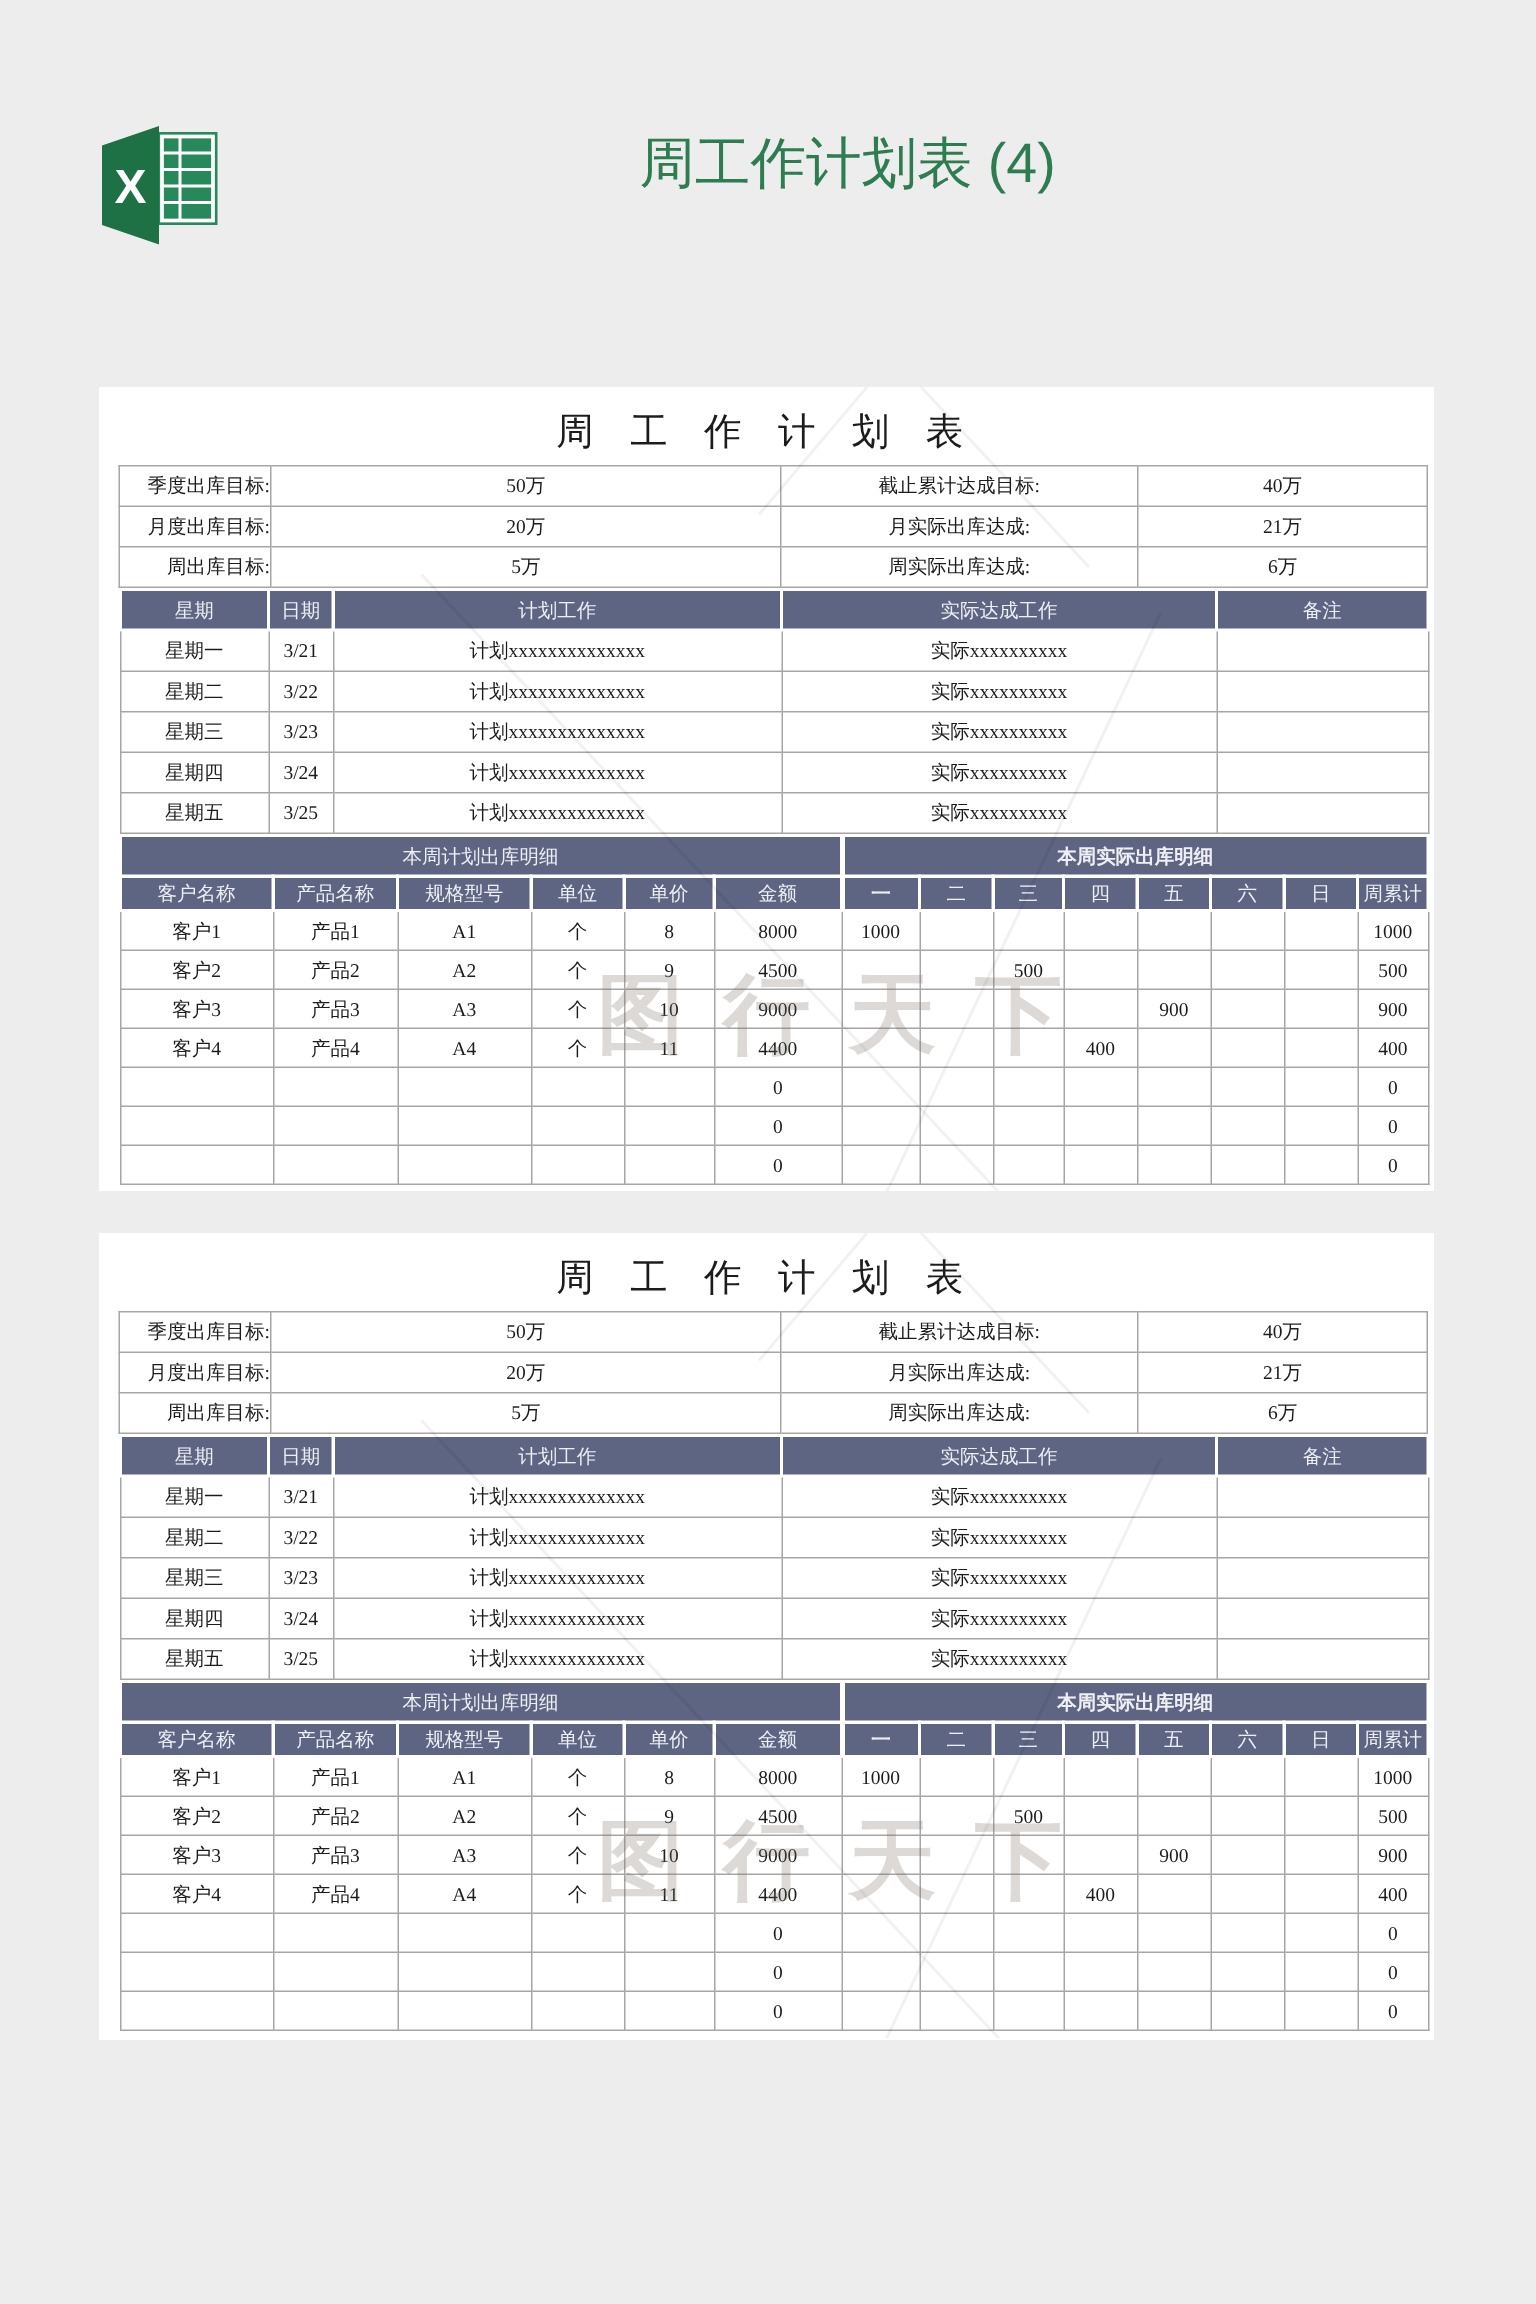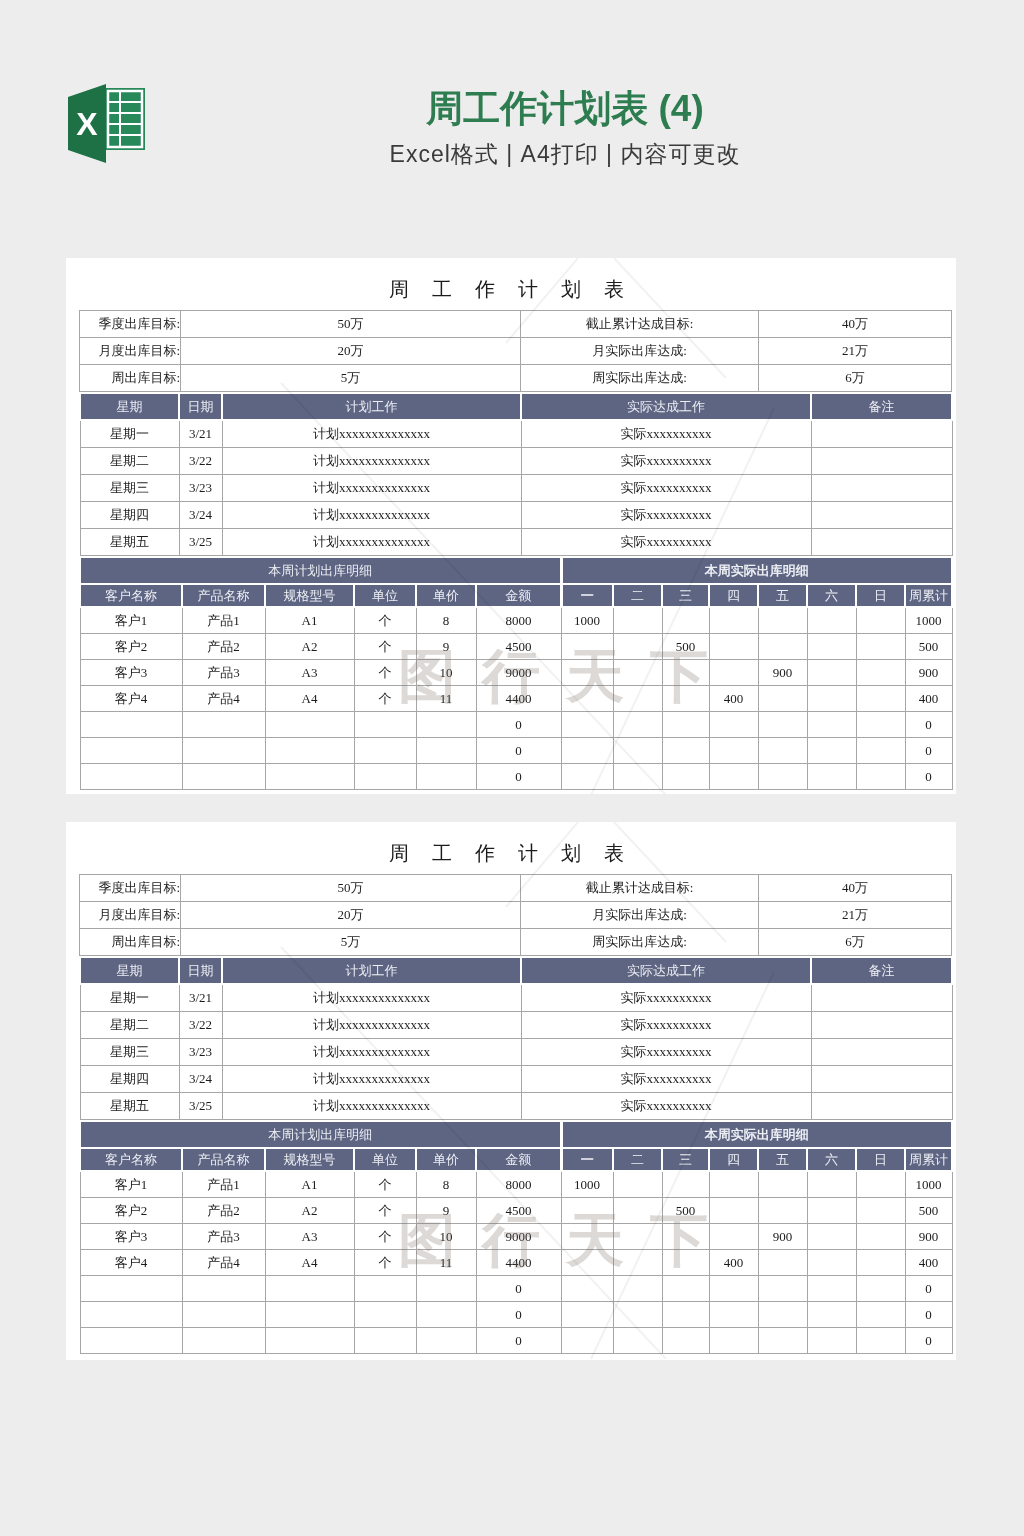--- a/index.html
+++ b/index.html
@@ -8,34 +8,34 @@
     width:1024px;height:1536px;position:relative;overflow:hidden;
     background:#ededed;
     font-family:"Liberation Serif","DejaVu Serif",serif;
   }
   
   .page-header{position:absolute;top:84px;left:0;width:1024px;}
   .excel-icon{position:absolute;left:68px;top:0;width:78px;height:80px;}
   .header-text{margin-left:146px;padding-right:40px;text-align:center;}
   .page-title{
     margin:0;font-family:"Liberation Sans","DejaVu Sans",sans-serif;
-    font-weight:bold;font-size:37px;line-height:50px;color:var(--accent);
+    font-weight:normal;font-size:37px;line-height:50px;color:var(--accent);
   }
   .page-subtitle{
     font-family:"Liberation Sans","DejaVu Sans",sans-serif;
     font-size:23px;color:#3a3a3a;margin-top:5px;letter-spacing:1px;
   }
   
   .card{position:absolute;left:66px;width:890px;background:#fff;overflow:hidden;}
   #card-1{top:258px;height:536px;}
   #card-2{top:822px;height:538px;}
   .sheet{position:relative;width:890px;height:100%;}
   .sheet-title{
     margin:0;padding-top:16px;height:36px;line-height:30px;
-    font-size:20px;font-weight:normal;letter-spacing:9px;text-align:center;color:#1c1c1c;
+    font-size:25px;font-weight:normal;letter-spacing:9px;text-align:center;color:#1c1c1c;
   }
   
   .tbl{
     border-collapse:collapse;table-layout:fixed;
     margin-left:13px;width:872px;font-size:13px;color:#1c1c1c;
   }
   .tbl td,.tbl th{padding:0;overflow:hidden;white-space:nowrap;}
   .tbl td{border:1px solid #a6a6a6;text-align:center;}
   .goals td{height:26px;}
   .goals td.lbl{text-align:right;padding-left:5px;}
@@ -72,21 +72,20 @@
       <line x1="40" y1="40" x2="74" y2="40" stroke="#ffffff" stroke-width="2"></line>
       <line x1="40" y1="51" x2="74" y2="51" stroke="#ffffff" stroke-width="2"></line>
       <line x1="52" y1="7" x2="52" y2="63" stroke="#ffffff" stroke-width="2"></line>
 
       <polygon points="0,13 38,0 38,79 0,66" fill="#1e7145"></polygon>
       <text x="19" y="51" text-anchor="middle" font-family="Liberation Sans, sans-serif" font-size="32" font-weight="bold" fill="#ffffff">X</text>
     </svg>
   </div>
   <div class="header-text">
     <h1 class="page-title">周工作计划表 (4)</h1>
-    <div class="page-subtitle">Excel格式 | A4打印 | 内容可更改</div>
   </div>
 </div>
 
 <section class="card" id="card-1">
   <div class="sheet">
     <h2 class="sheet-title">周  工  作  计  划  表</h2>
 
     <table class="tbl goals">
       <colgroup>
         <col style="width:101px">

